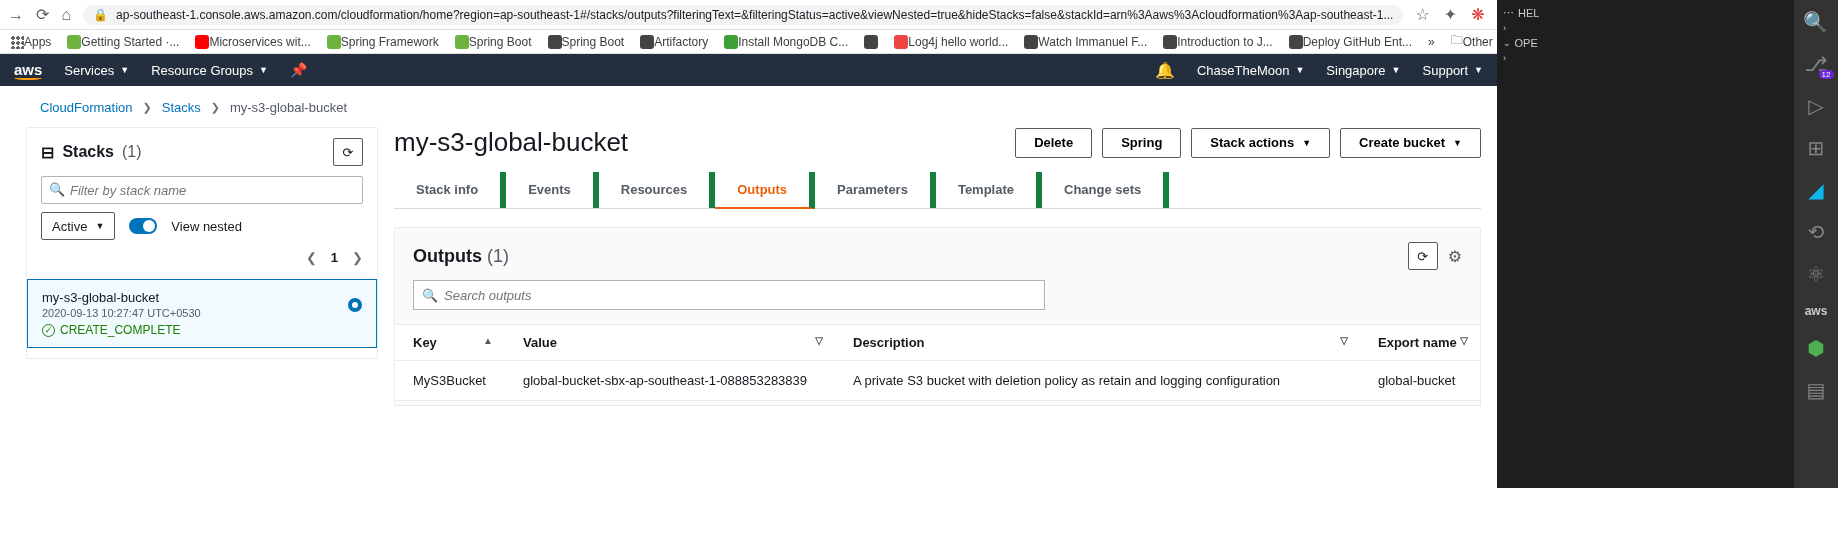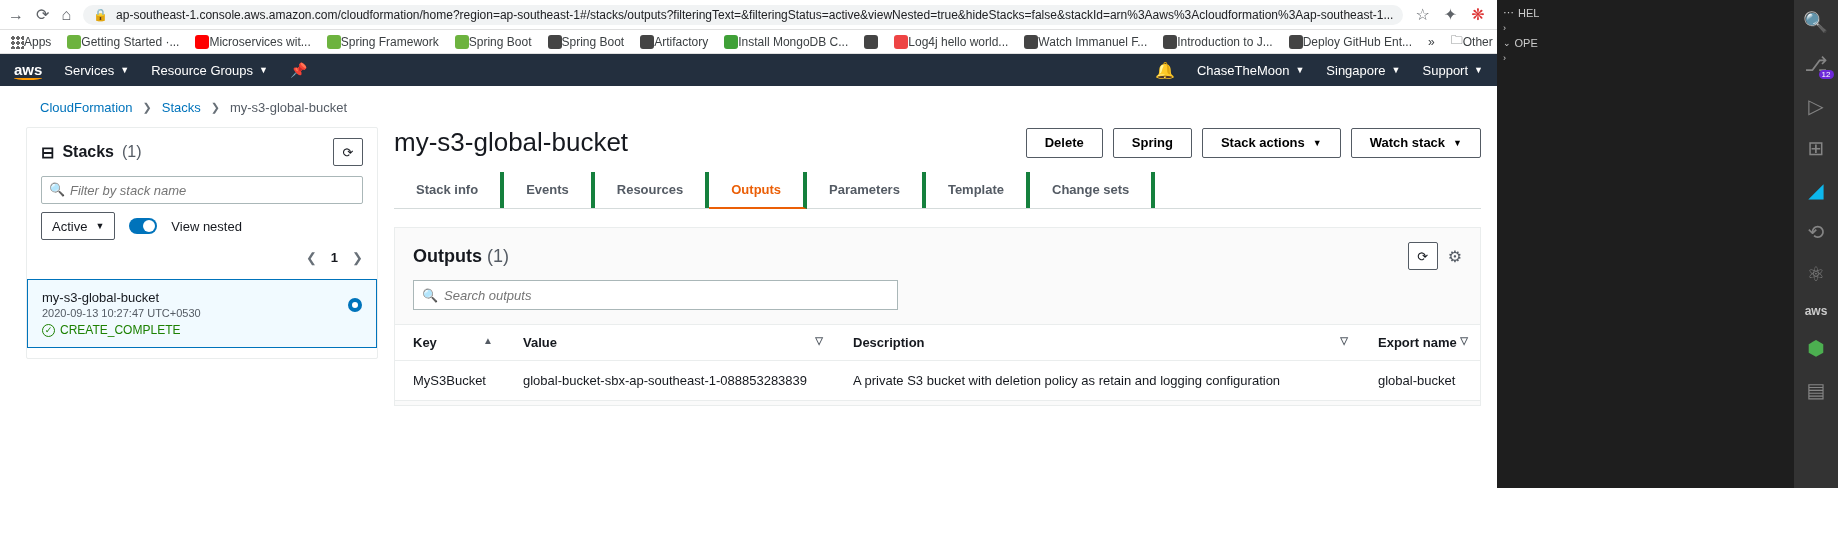--- a/index.html
+++ b/index.html
@@ -79,32 +79,32 @@
 .stack-status .chk { width: 13px; height: 13px; border: 1.5px solid #1d8102; border-radius: 50%; display:inline-flex; align-items:center; justify-content:center; font-size:9px; }
 
 
 .detail { flex: 1; }
 .detail-hdr { display: flex; align-items: center; margin-bottom: 14px; }
 .detail-title { font-size: 26px; font-weight: 400; }
 .detail-actions { margin-left: auto; display: flex; gap: 10px; }
 .btn { height: 30px; padding: 0 18px; border: 1px solid #545b64; background: #fff; font-size: 13px; font-weight: 700; display: flex; align-items: center; gap: 8px; border-radius: 2px; cursor: pointer; }
 .btn .caret { font-size: 9px; }
 .tabs { display: flex; border-bottom: 1px solid #d5dbdb; }
-.tab { padding: 10px 22px; font-size: 13px; font-weight: 700; color: #545b64; border-right: 4px solid #15803d; cursor:pointer; }
+.tab { padding: 10px 22px; font-size: 13px; font-weight: 700; color: #545b64; border-right: 6px solid #15803d; cursor:pointer; }
 .tab.active { color: #eb5f07; border-bottom: 2px solid #eb5f07; margin-bottom: -1px; }
 
 .outputs-panel { border: 1px solid #eaeded; background: #fafafa; margin-top: 18px; padding-bottom: 4px; }
 .outputs-hdr { display: flex; align-items: center; padding: 14px 18px 10px; }
 .outputs-title { font-size: 18px; font-weight: 700; }
 .outputs-title .count { font-weight: 400; color: #545b64; }
 .outputs-hdr .right { margin-left: auto; display:flex; gap:10px; align-items:center; }
 .gear { color: #545b64; font-size: 16px; }
 
 .outputs-search-row { padding: 0 18px 14px; }
-.outputs-search { width: 485px; height: 30px; border: 1px solid #aab7b8; background: #fff; padding: 0 10px 0 30px; font-style: italic; font-size: 13px; }
+.outputs-search { width: 632px; height: 30px; border: 1px solid #aab7b8; background: #fff; padding: 0 10px 0 30px; font-style: italic; font-size: 13px; }
 .outputs-search-wrap { position: relative; width: 560px; }
 .outputs-search-wrap .mag { position: absolute; left: 9px; top: 8px; color: #545b64; }
 
 .out-table { width: 100%; border-collapse: collapse; background: #fff; }
 .out-table th { text-align: left; font-size: 13px; font-weight: 700; padding: 10px 18px; border-top: 1px solid #eaeded; border-bottom: 1px solid #eaeded; position: relative; }
 .out-table th .sort { position: absolute; right: 12px; color: #545b64; font-size: 10px; }
 .out-table td { font-size: 13px; padding: 12px 18px; border-bottom: 1px solid #eaeded; }
 .out-table .col-key { width: 110px; }
 .out-table .col-val { width: 330px; }
 .out-table .col-desc { width: auto; }
@@ -292,21 +292,21 @@
                 <span>Delete</span>
               </button>
         <button class="btn">
                 <span>Spring</span>
               </button>
         <button class="btn">
                 <span>Stack actions</span>
                 <span class="caret">▼</span>
               </button>
         <button class="btn">
-                <span>Watch stack</span>
+                <span>Create bucket</span>
                 <span class="caret">▼</span>
               </button>
       </div>
     </div>
 
     <div class="tabs">
       <div class="tab">Stack info</div>
       <div class="tab">Events</div>
       <div class="tab">Resources</div>
       <div class="tab active">Outputs</div>

